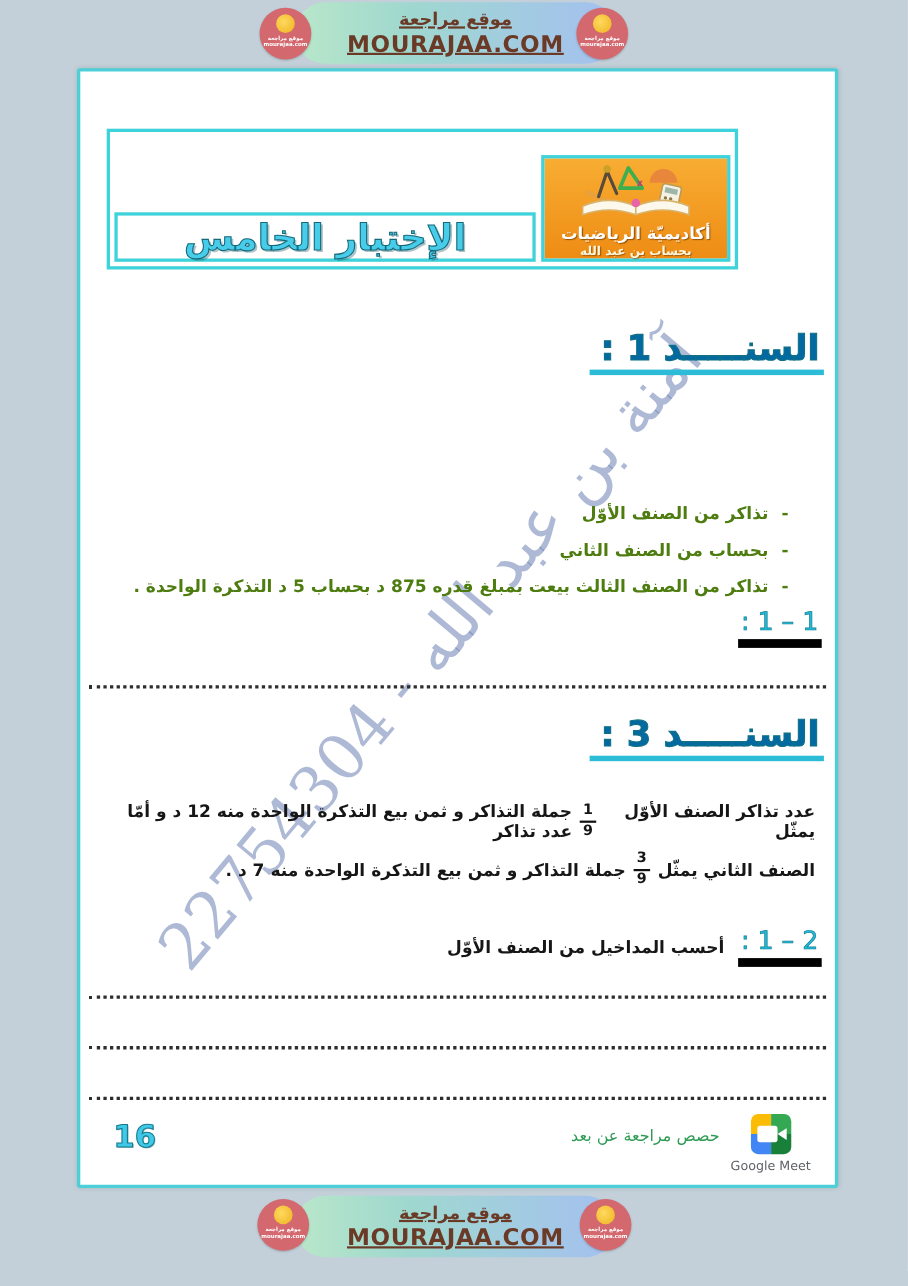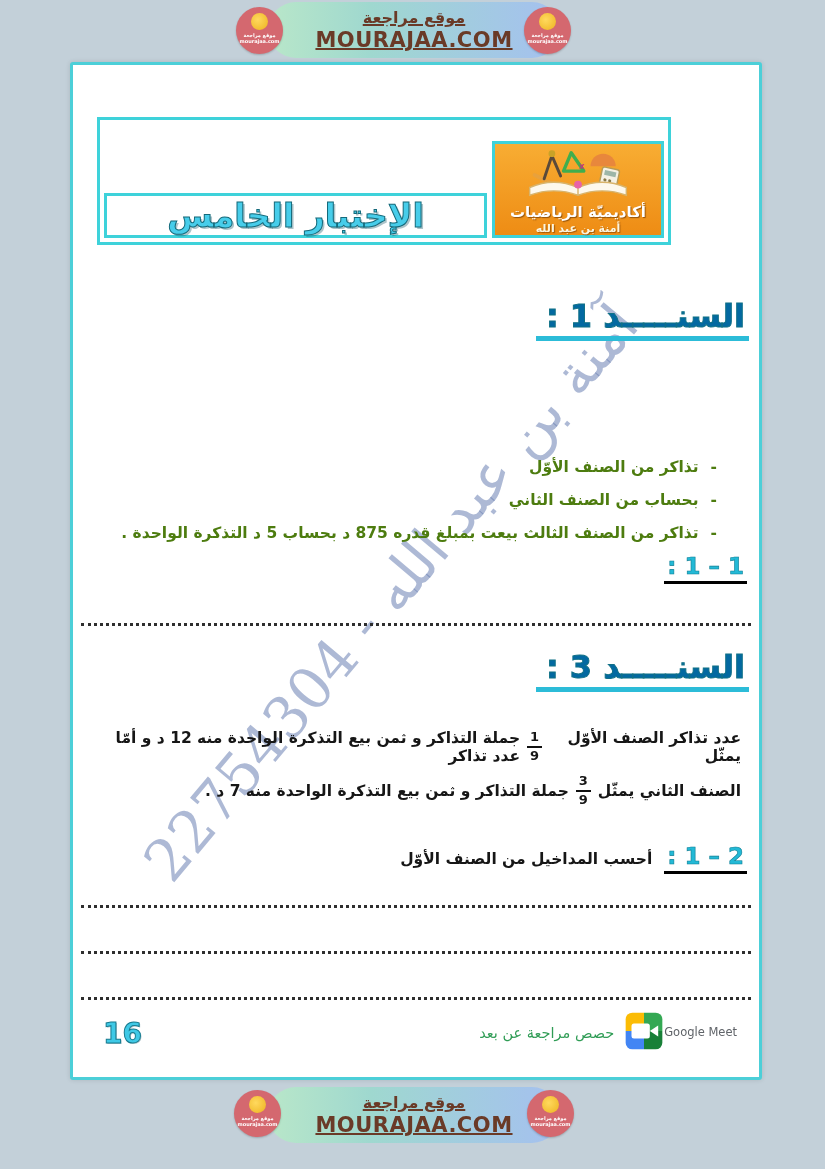--- a/index.html
+++ b/index.html
@@ -117,23 +117,23 @@
   .list-item { line-height: 33px; }
   .dash { margin-left: 12px; }
 
   .q-row {
     position: absolute; right: 12px; display: flex; direction: rtl;
     align-items: center; gap: 12px;
   }
   .q1-row { top: 488px; }
   .q2-row { top: 778px; }
   .q-label {
-    font-size: 23px; font-weight: bold; color: #23b9d6;
+    font-size: 23px; font-weight: normal; color: #23b9d6;
     -webkit-text-stroke: .6px #0f7d93;
-    border-bottom: 3px solid #000000; padding: 0 3px 2px; direction: rtl;
+    border-bottom: 8px solid #000000; padding: 0 3px 2px; direction: rtl;
     white-space: nowrap;
   }
   .q-text { font-size: 15.5px; font-weight: bold; color: #161616; }
 
   .s2para { position: absolute; left: 18px; right: 18px; top: 660px; direction: rtl; }
   .s2line { display: flex; direction: rtl; align-items: center; gap: 7px;
     height: 44px; font-size: 15.5px; font-weight: bold; color: #161616; }
   .frac { display: inline-flex; flex-direction: column; align-items: center;
     font-size: 13px; line-height: 1.15; font-weight: bold; }
   .frac .num { border-bottom: 2px solid #111; padding: 0 3px 1px; }
@@ -145,21 +145,21 @@
 
   
   .page-num {
     position: absolute; left: 30px; top: 952px;
     font-size: 28px; font-weight: bold; color: #3fc9e6;
     -webkit-text-stroke: 1px #177b90; text-shadow: 1px 1px 0 rgba(16,84,101,.35);
   }
   .meet { position: absolute; right: 22px; top: 946px; display: flex; gap: 10px; align-items: flex-start; }
   .meet-caption { margin-top: 14px; font-size: 14.5px; font-weight: normal;
     color: #2f9c55; direction: rtl; }
-  .meet-col { display: flex; align-items: center; }
+  .meet-col { display: flex; flex-direction: column; align-items: center; }
   .meet-brand { font-size: 11.5px; color: #5f6368; margin-top: 2px; }
 </style>
 </head>
 <body>
 
 <div class="canvas">
 
   <div class="badge" style="left:236px; top:7px;">
     <div class="inner"></div>
     <div class="btxt">
@@ -203,21 +203,21 @@
               <circle cx="98" cy="38" r="1.6" fill="#8a7a4a"></circle>
             <circle cx="93" cy="43" r="1.6" fill="#8a7a4a"></circle>
               <circle cx="98" cy="43" r="1.6" fill="#8a7a4a"></circle>
           </g>
           <text x="66" y="26" font-size="9" fill="#c03a78" font-weight="bold">x</text>
           <path d="M15 45 Q40 34 65 45 Q90 34 115 45 L115 53 Q90 44 65 53 Q40 44 15 53 Z" fill="#fdf8ec" stroke="#d8b36a" stroke-width="1.5"></path>
           <path d="M65 45 v8" stroke="#d8b36a" stroke-width="1.5"></path>
           <circle cx="65" cy="42" r="4" fill="#e863a8"></circle>
         </svg>
         <span class="acad-name">أكاديميّة الرياضيات</span>
-        <span class="acad-teacher">أمنة بن عبد الله</span>
+        <span class="acad-teacher">بحساب بن عبد الله</span>
       </div>
     </div>
 
     <div class="sec-head sec1-head zcontent">السنـــــد 1 :</div>
 
 
     <div class="list zcontent">
       <div class="list-item">
         <span class="dash">-</span><span>تذاكر من الصنف الأوّل</span>
       </div>

